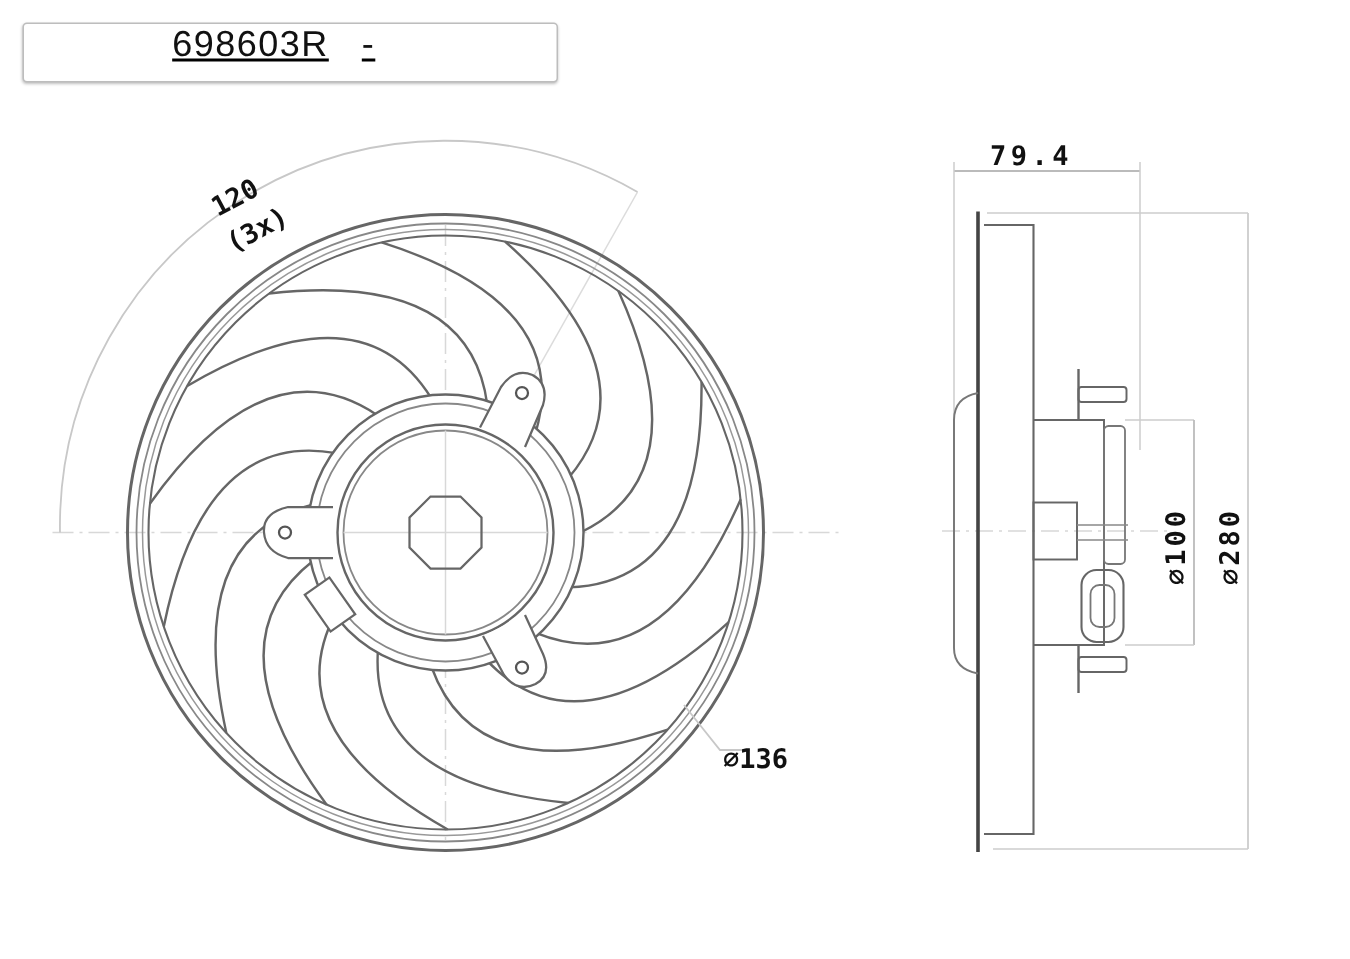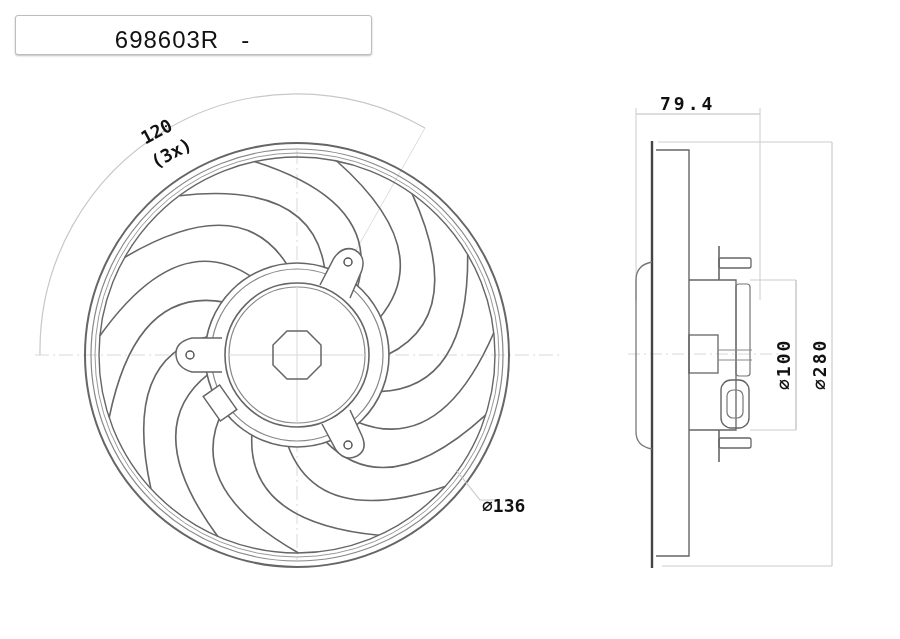--- a/index.html
+++ b/index.html
@@ -1,17 +1,17 @@
 <!DOCTYPE html>
 <html><head>
 <meta charset="utf-8">
 <style>
   html,body{margin:0;padding:0;background:#fff;}
   body{width:900px;height:639px;position:relative;overflow:hidden;font-family:"DejaVu Sans",sans-serif;}
-  .title-box{position:absolute;left:15px;top:15px;width:355px;height:38px;border:1px solid #bdbdbd;border-radius:3px;box-shadow:0 1px 2px rgba(0,0,0,.25);background:#fff;display:flex;align-items:flex-end;justify-content:center;}
+  .title-box{position:absolute;left:15px;top:15px;width:355px;height:38px;border:1px solid #bdbdbd;border-radius:3px;box-shadow:0 1px 2px rgba(0,0,0,.25);background:#fff;display:flex;align-items:flex-start;justify-content:center;text-decoration:underline;}
   .title-box span{font-family:"Liberation Sans",sans-serif;font-size:24px;color:#111;letter-spacing:1px;word-spacing:0;}
   .title-sep{margin:0 22px;}
   svg.drawing{position:absolute;left:0;top:0;}
   .dim{font-family:"DejaVu Sans Mono",monospace;font-size:18px;fill:#111;font-weight:bold;}
 </style>
 </head>
 <body>
 
 <div class="title-box">
   <span>698603R</span>

